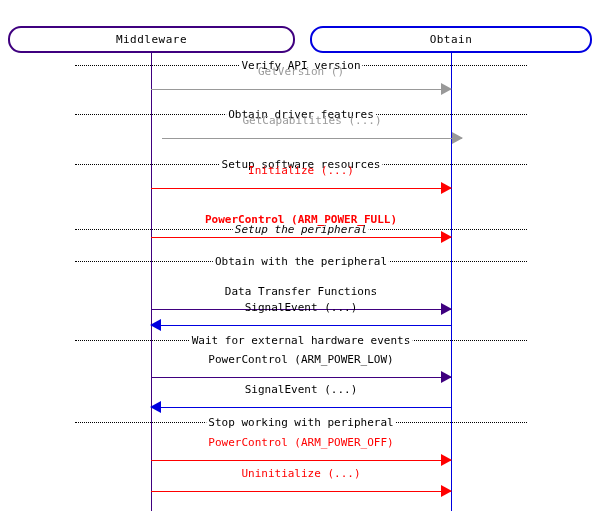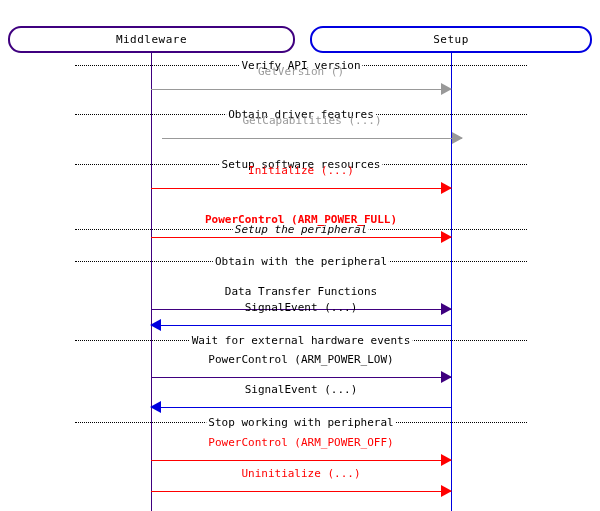--- a/index.html
+++ b/index.html
@@ -120,21 +120,21 @@
 <body>
 
 <div id="diagram">
 
 <div class="lifeline" style="left: 151px; top: 53px; height: 458px; background: rgb(63, 0, 127);"></div>
     <div class="lifeline" style="left: 451px; top: 53px; height: 458px; background: rgb(0, 0, 224);"></div>
     <div class="participant" style="left: 8px; top: 26px; width: 287px; height: 27px; border: 2px solid rgb(63, 0, 127); text-align: center;">
       <span class="p-label">Middleware</span>
     </div>
     <div class="participant" style="left: 310px; top: 26px; width: 282px; height: 27px; border: 2px solid rgb(0, 0, 224);">
-      <span class="p-label">Setup</span>
+      <span class="p-label">Obtain</span>
     </div>
     <div class="separator" style="top: 59px;">
       <div class="sep-line" style="border-top-color: rgb(0, 0, 0);"></div>
       <div class="sep-caption">Verify API version</div>
     </div>
     <div class="separator" style="top: 158px;">
       <div class="sep-line" style="border-top-color: rgb(0, 0, 0);"></div>
       <div class="sep-caption">Setup software resources</div>
     </div>
     <div class="separator" style="top: 108px;">

